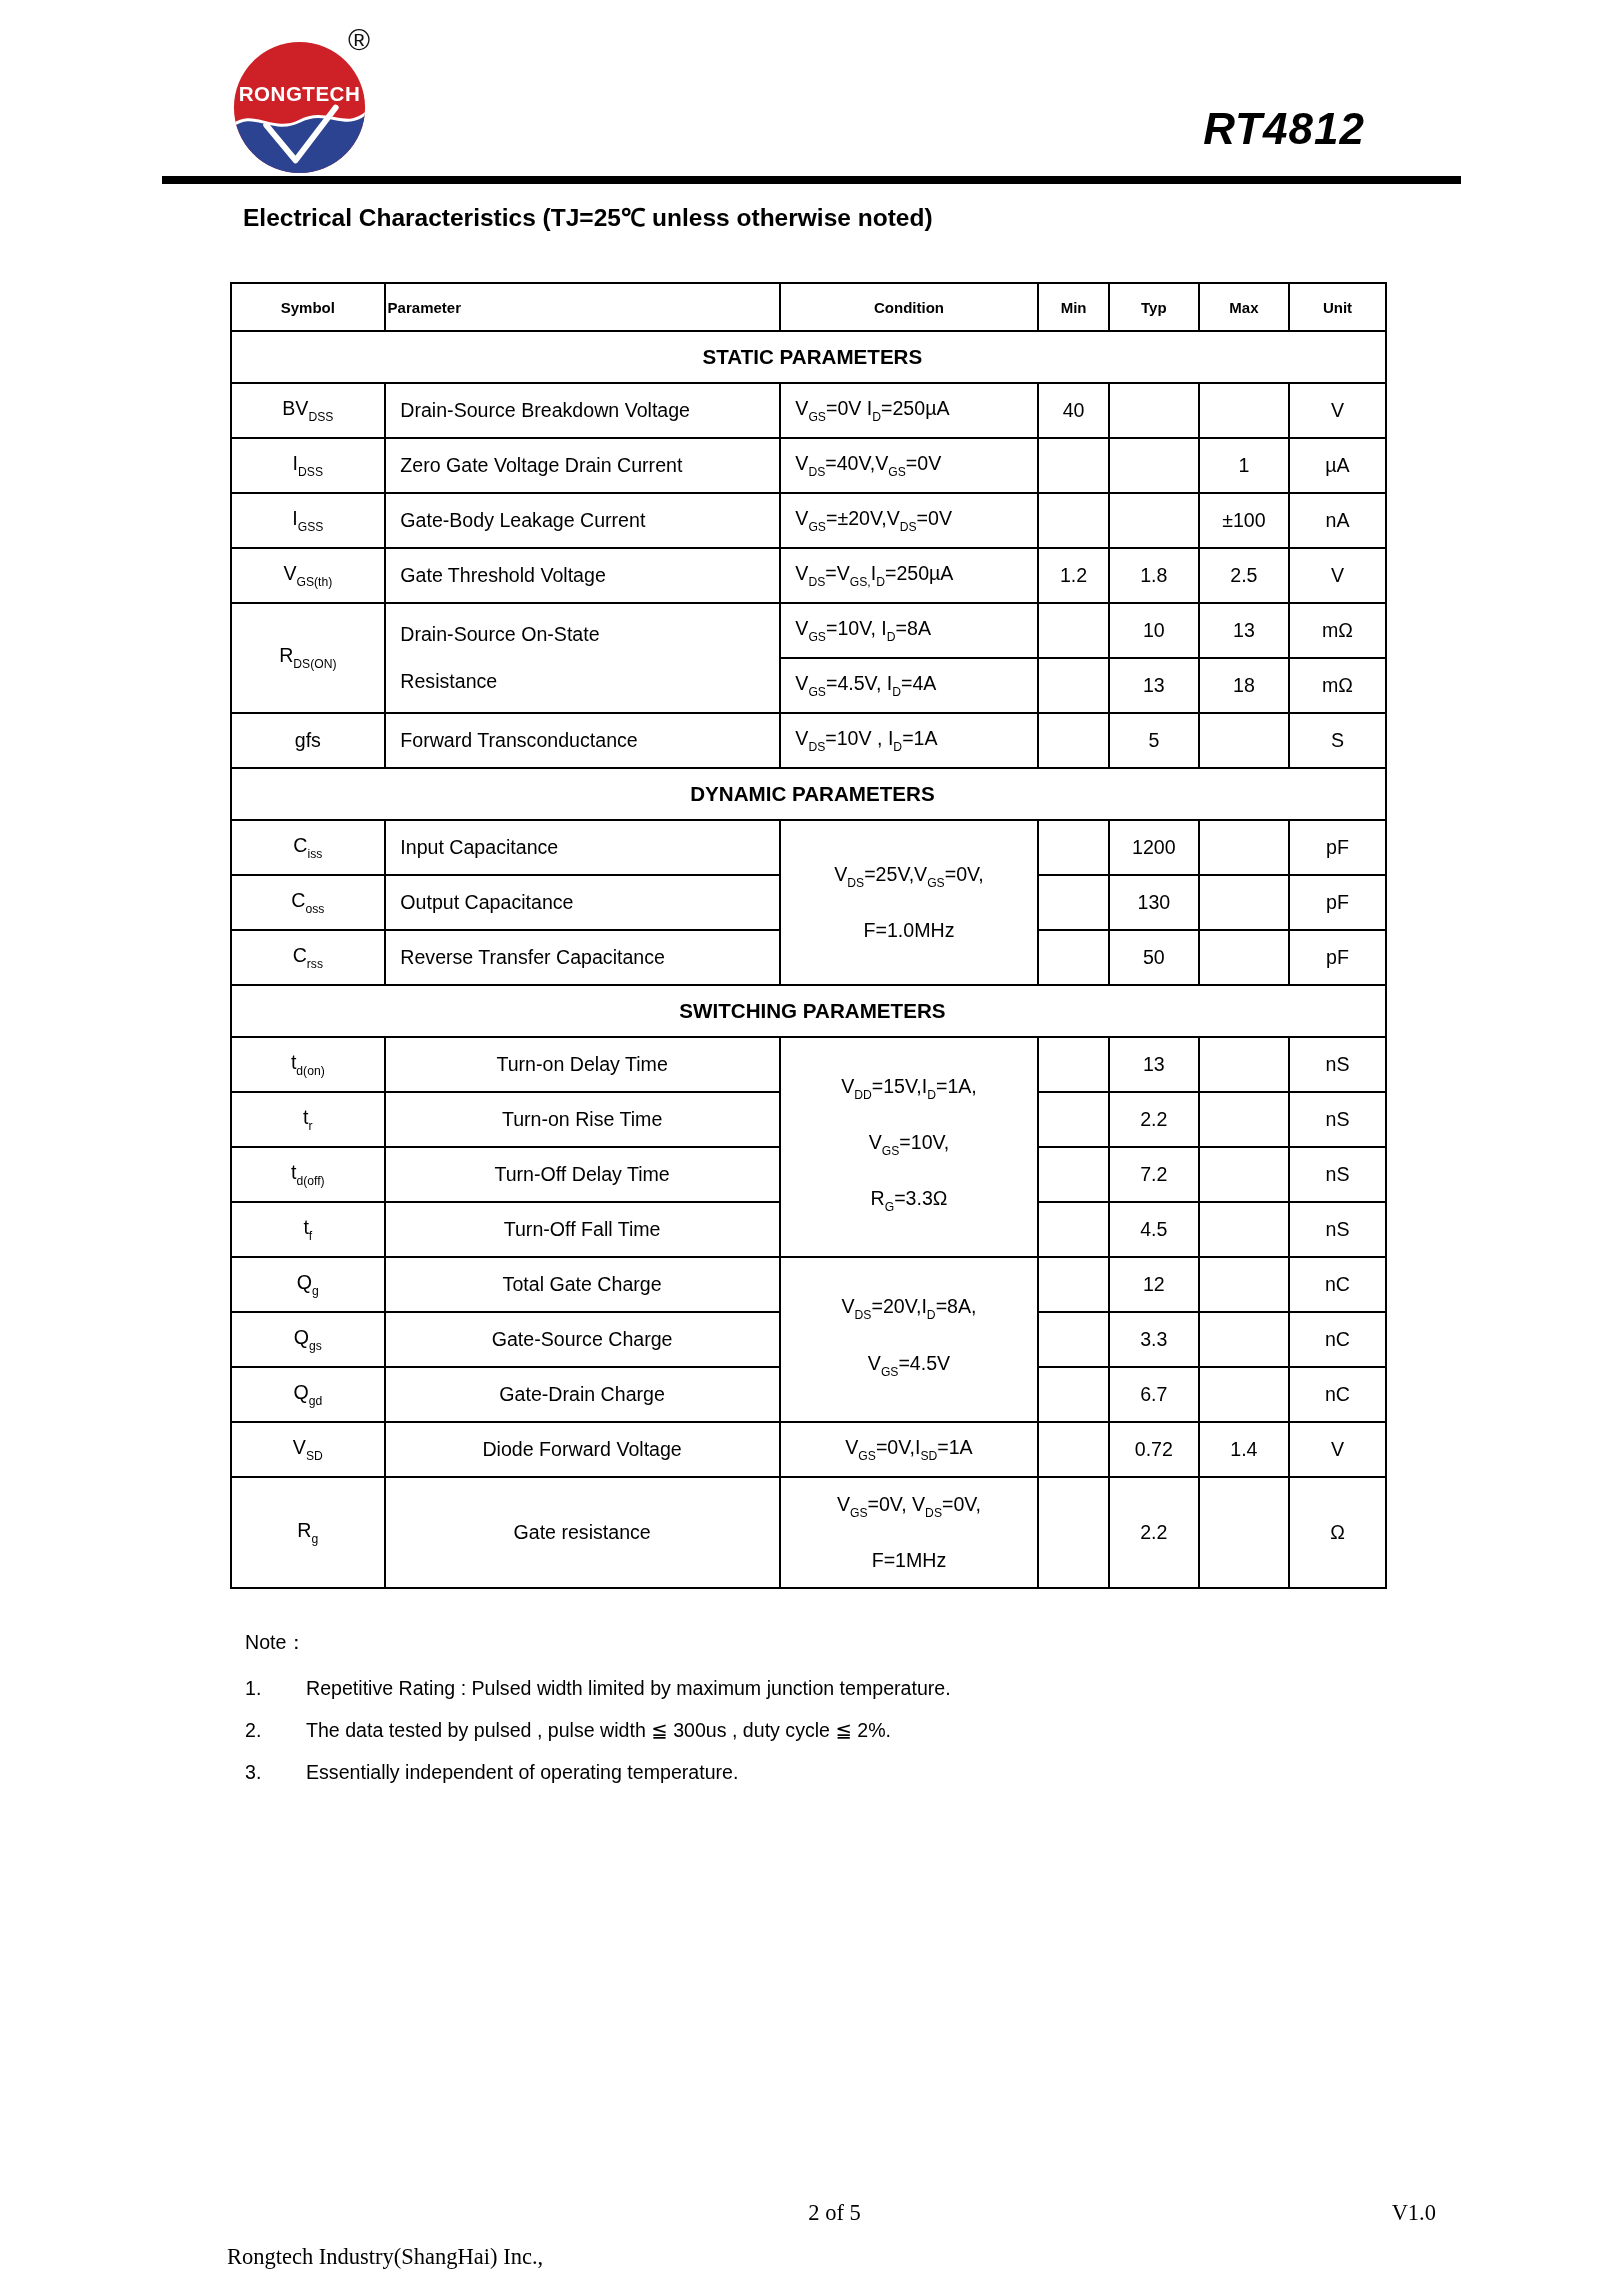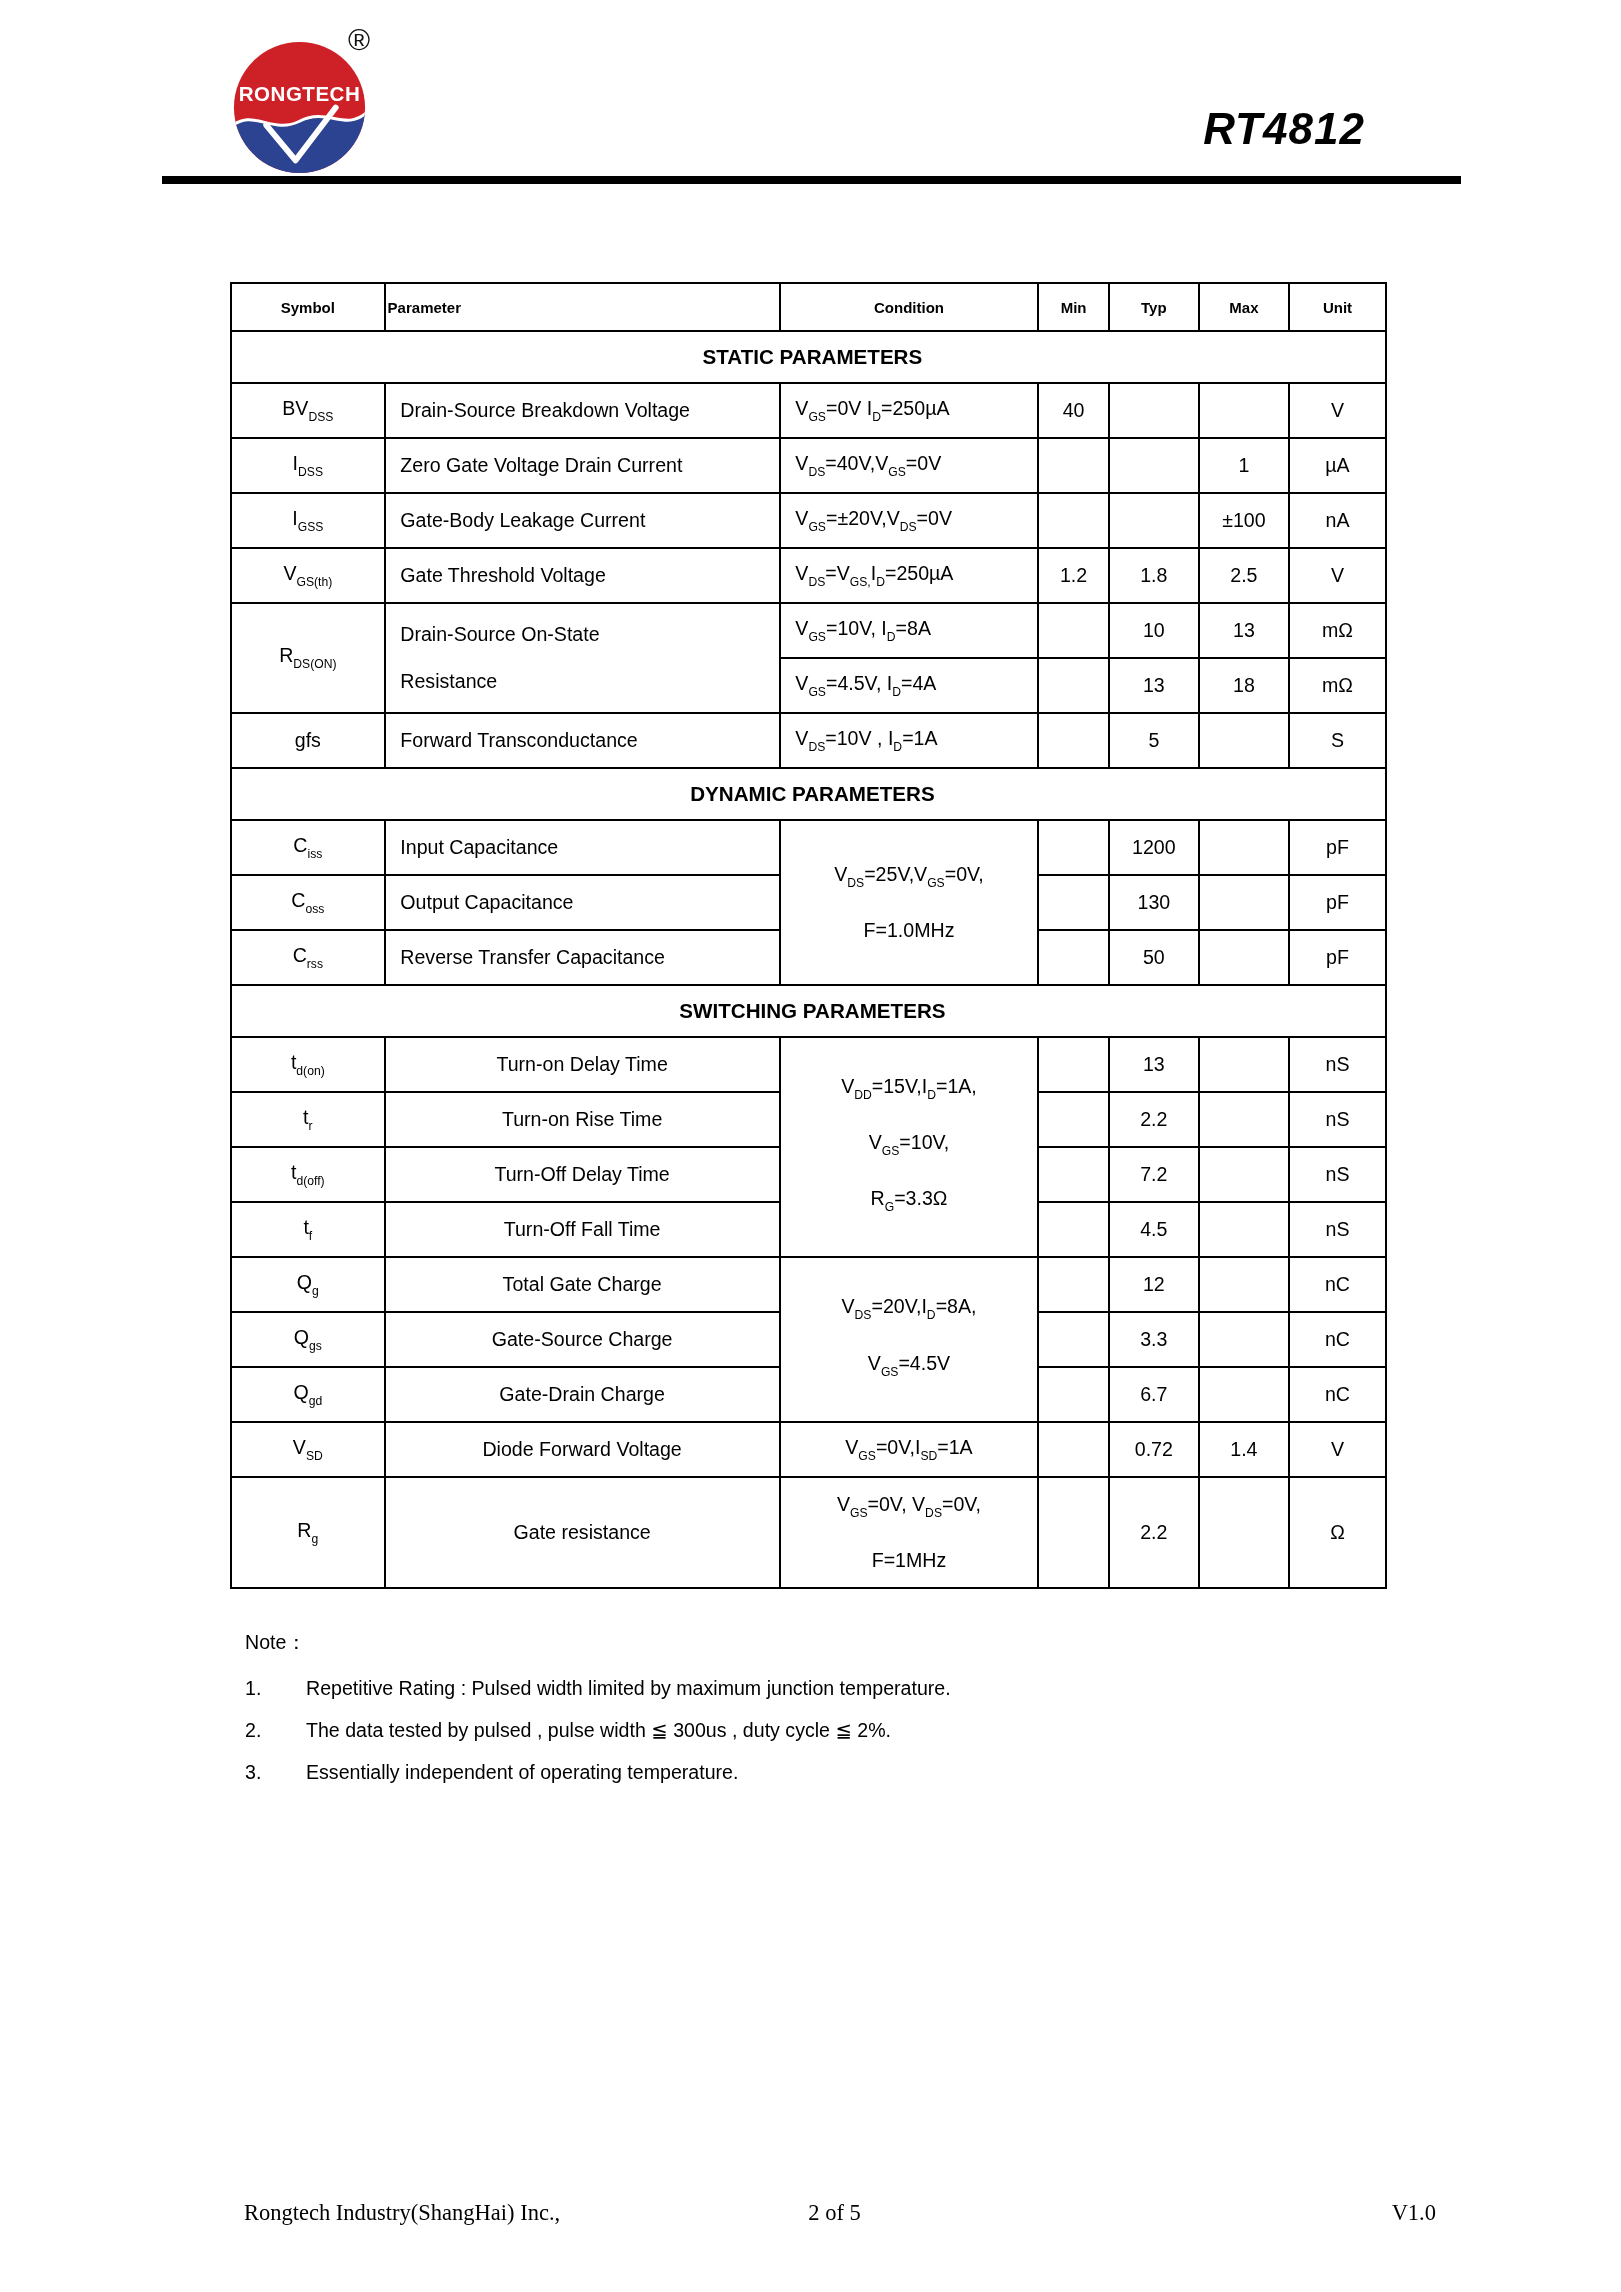--- a/index.html
+++ b/index.html
@@ -60,21 +60,21 @@
   
   .notes { position: absolute; left: 245px; top: 1629px; width: 1127px; font-size: 19.6px; }
   .note-label { margin-bottom: 19.6px; }
   .note-item { display: flex; margin-bottom: 16.7px; line-height: 25.5px; }
   .note-num { width: 61px; flex: 0 0 61px; }
   .note-text { flex: 1; }
 
   
   .footer { position: absolute; left: 0; top: 2200px; width: 100%; height: 29px;
             font-family: "Liberation Serif", serif; font-size: 22.5px; }
-  .f-company { position: absolute; left: 244px; }
+  .f-company { position: absolute; left: 227px; margin-top: 44px; }
   .f-page { position: absolute; left: 0; right: 0; text-align: center; padding-left: 48px; }
   .f-version { position: absolute; right: 185px; }
 </style>
 </head>
 <body>
 
 <div class="page">
 
   <div class="logo">
     <svg viewBox="0 0 140 140" aria-hidden="true">
@@ -90,20 +90,21 @@
         <path d="M36,88 L66,124 L107,70" fill="none" stroke="#ffffff" stroke-width="6" stroke-linecap="round" stroke-linejoin="round"></path>
       </g>
       <text x="70" y="63" text-anchor="middle" class="logo-text">RONGTECH</text>
     </svg>
     <span class="reg">®</span>
   </div>
 
   <div class="part-number">RT4812</div>
   <div class="header-rule"></div>
 
+  <h1 class="title">Electrical Characteristics (TJ=25℃ unless otherwise noted)</h1>
 
   <table class="ec">
     <colgroup>
       <col class="col-symbol">
         <col class="col-parameter">
         <col class="col-condition">
       <col class="col-min">
         <col class="col-typ">
         <col class="col-max">
         <col class="col-unit">

